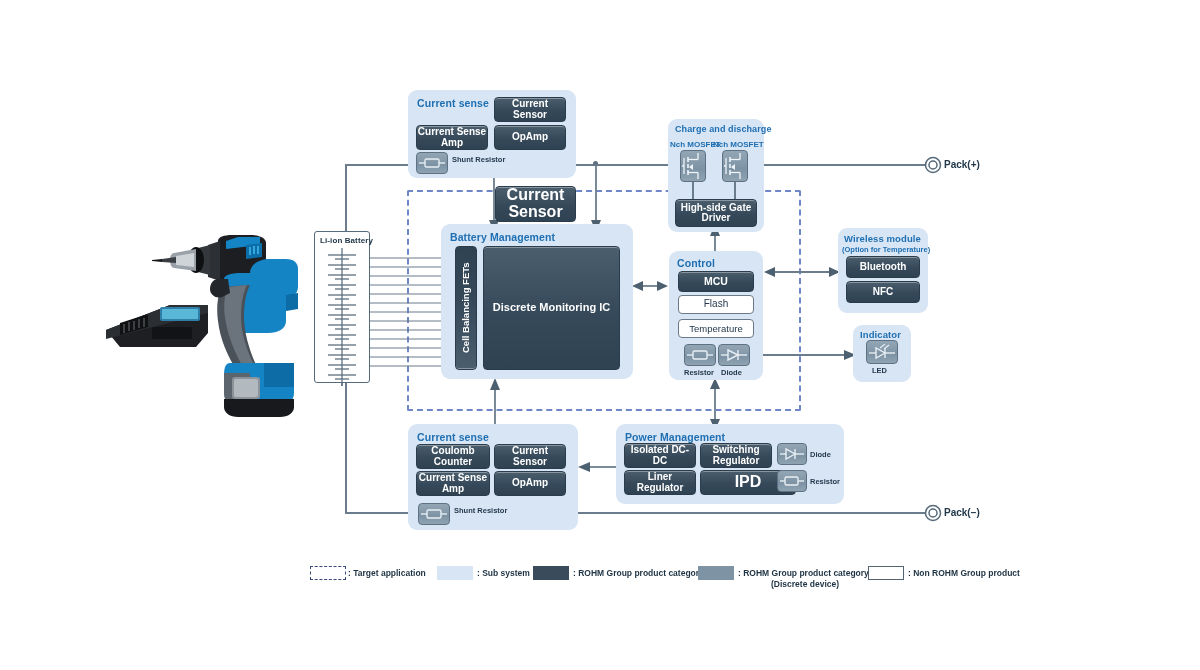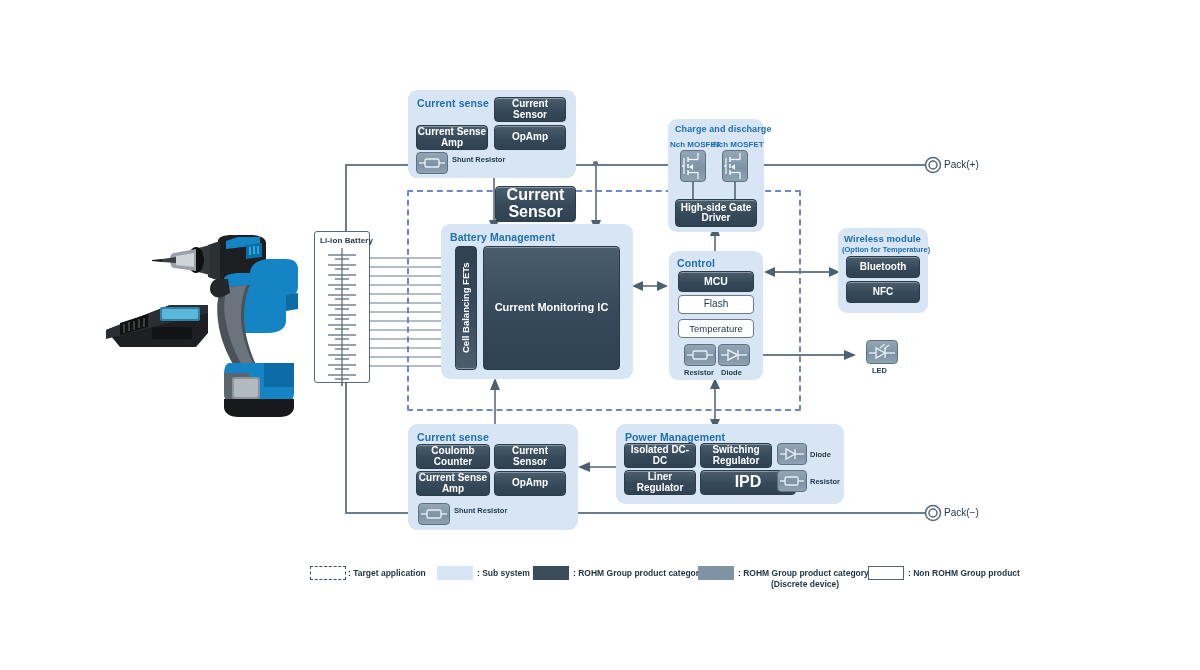--- a/index.html
+++ b/index.html
@@ -33,21 +33,21 @@
 
   .ttl-rot{writing-mode:vertical-rl;transform:rotate(180deg);}
 
   .legend-text{position:absolute;font-size:8.5px;color:#1d3242;font-weight:bold;white-space:nowrap;}
   .lg-dash{border:1.6px dashed #3a4a7a;background:#fff;}
   .lg-sub{background:#d7e5f4;}
   .lg-dark{background:#3a4c5b;}
   .lg-grey{background:#7e93a3;}
   .lg-white{background:#fff;border:1px solid #55656f;}
 
-  .pack-label{position:absolute;font-size:10px;font-weight:normal;color:#22394c;white-space:nowrap;}
+  .pack-label{position:absolute;font-size:10px;font-weight:bold;color:#22394c;white-space:nowrap;}
 </style>
 </head>
 <body>
 
 <div id="stage">
 
   <div class="abs" style="left:100px;top:235px;width:210px;height:185px;">
     <svg width="210" height="185" viewBox="0 0 210 185">
 
       <g>
@@ -270,21 +270,21 @@
     </svg>
   </div>
   <div class="abs wire vline" style="left:692px;top:182px;height:18px;"></div>
   <div class="abs wire vline" style="left:734px;top:182px;height:18px;"></div>
   <div class="abs chip" style="left:675px;top:199px;width:82px;height:28px;font-size:10px;">High-side Gate Driver</div>
 
   <div class="abs panel" style="left:441px;top:224px;width:192px;height:155px;">
     <div class="panel-title" style="left:9px;top:7px;">Battery Management</div>
   </div>
   <div class="abs chip ttl-rot" style="left:455px;top:246px;width:22px;height:124px;font-size:9.5px;">Cell Balancing FETs</div>
-  <div class="abs chip" style="left:483px;top:246px;width:137px;height:124px;font-size:11px;">Current Monitoring IC</div>
+  <div class="abs chip" style="left:483px;top:246px;width:137px;height:124px;font-size:11px;">Discrete Monitoring IC</div>
 
   <div class="abs panel" style="left:669px;top:251px;width:94px;height:129px;">
     <div class="panel-title" style="left:8px;top:6px;">Control</div>
   </div>
   <div class="abs chip" style="left:678px;top:271px;width:76px;height:21px;font-size:10.5px;">MCU</div>
   <div class="abs chip-white" style="left:678px;top:295px;width:76px;height:19px;font-size:10px;">Flash</div>
   <div class="abs chip-white" style="left:678px;top:319px;width:76px;height:19px;font-size:9.5px;">Temperature</div>
   <div class="abs disc" style="left:684px;top:344px;width:32px;height:22px;">
     <svg width="26" height="14" viewBox="0 0 26 14">
       <line x1="0" y1="7" x2="6" y2="7" stroke="#e7eef4" stroke-width="1.4"></line>
@@ -303,20 +303,23 @@
   <div class="disc-label" style="left:684px;top:368px;">Resistor</div>
   <div class="disc-label" style="left:721px;top:368px;">Diode</div>
 
   <div class="abs panel" style="left:838px;top:228px;width:90px;height:85px;">
     <div class="panel-title" style="left:6px;top:5px;font-size:9.5px;">Wireless module</div>
     <div class="panel-sub" style="left:4px;top:17px;font-size:7.5px;">(Option for Temperature)</div>
   </div>
   <div class="abs chip" style="left:846px;top:256px;width:74px;height:22px;font-size:10px;">Bluetooth</div>
   <div class="abs chip" style="left:846px;top:281px;width:74px;height:22px;font-size:10px;text-align:right;">NFC</div>
 
+  <div class="abs panel" style="left:853px;top:325px;width:58px;height:57px;">
+    <div class="panel-title" style="left:7px;top:4px;font-size:9.5px;">Indicator</div>
+  </div>
   <div class="abs disc" style="left:866px;top:340px;width:32px;height:24px;">
     <svg width="26" height="16" viewBox="0 0 26 16">
       <line x1="0" y1="9" x2="7" y2="9" stroke="#e7eef4" stroke-width="1.4"></line>
       <polygon points="7,4 7,14 16,9" fill="none" stroke="#e7eef4" stroke-width="1.4"></polygon>
       <line x1="16" y1="4" x2="16" y2="14" stroke="#e7eef4" stroke-width="1.4"></line>
       <line x1="16" y1="9" x2="26" y2="9" stroke="#e7eef4" stroke-width="1.4"></line>
       <line x1="11" y1="4" x2="16" y2="0" stroke="#e7eef4" stroke-width="1.2"></line>
       <line x1="15" y1="5" x2="20" y2="1" stroke="#e7eef4" stroke-width="1.2"></line>
     </svg>
   </div>

